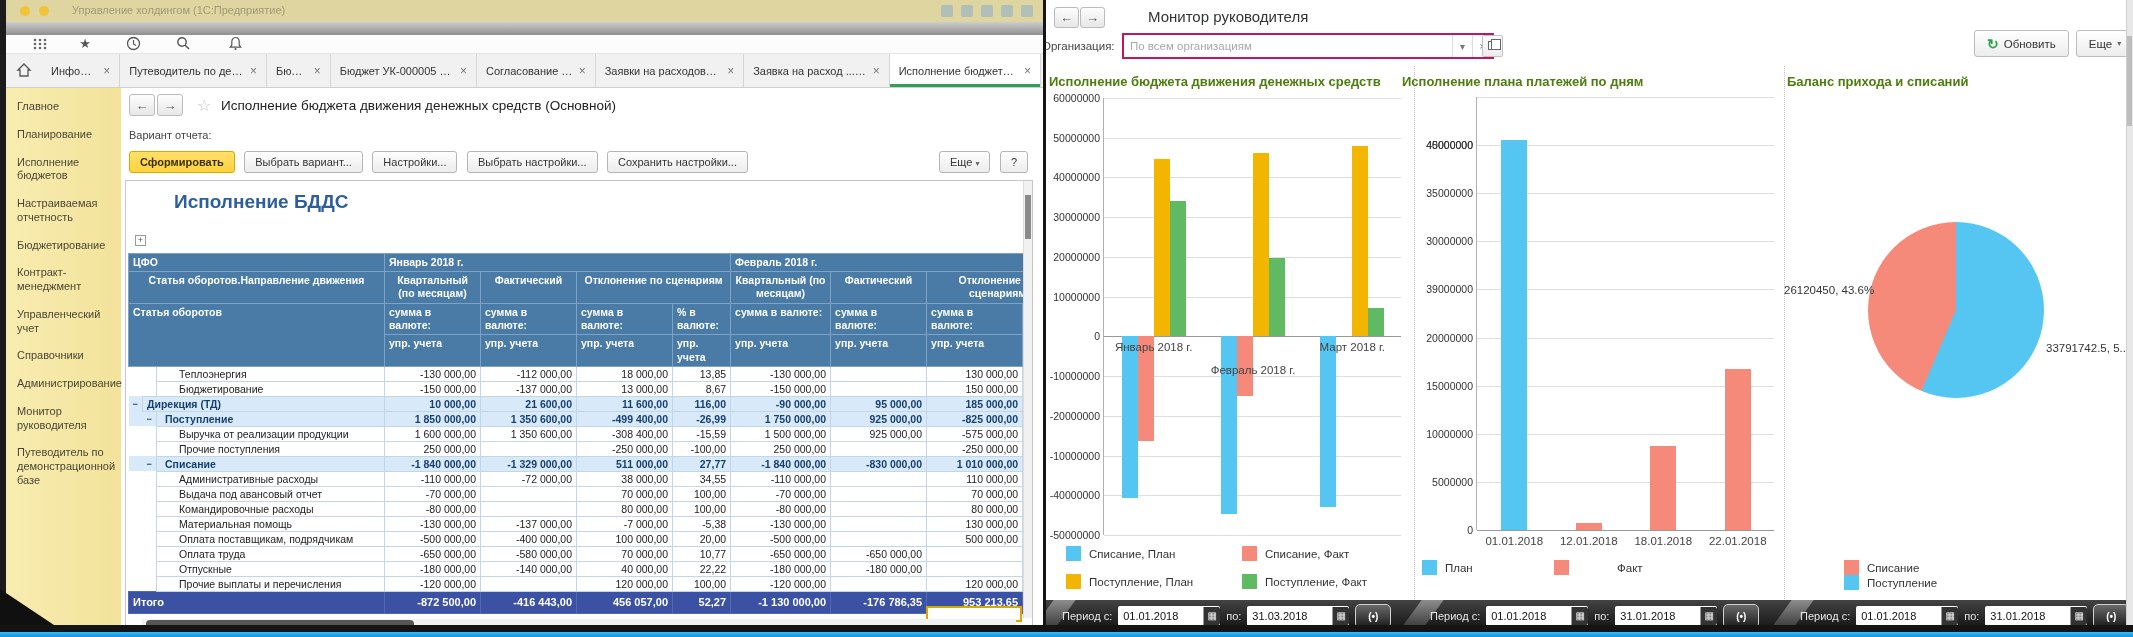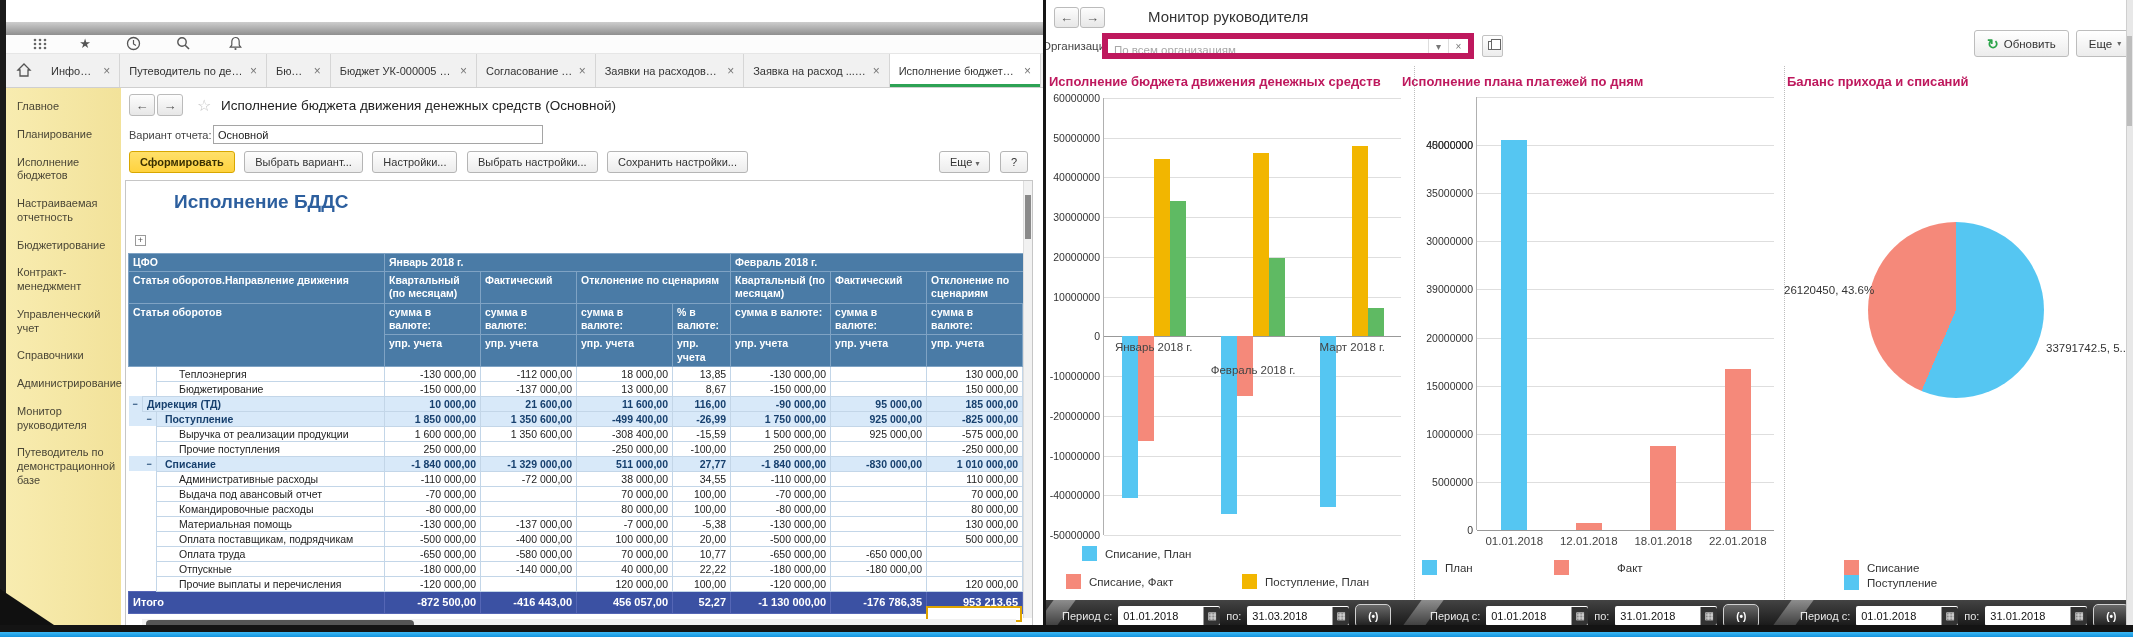--- a/index.html
+++ b/index.html
@@ -35,50 +35,50 @@
 .variant-input{position:absolute;left:92px;top:37px;width:330px;height:19px;border:1px solid #a5a5a5;font-size:11px;padding:0 4px;color:#222;font-family:"Liberation Sans",sans-serif;}
 .btnrow{position:absolute;left:8px;top:63px;right:10px;height:24px;}
 .btn{display:inline-block;height:22px;line-height:20px;padding:0 10px;border:1px solid #b5b5b5;border-radius:3px;background:linear-gradient(#fefefe,#ececec);font-size:11px;color:#333;margin-right:5px;cursor:pointer;font-family:"Liberation Sans",sans-serif;}
 .btn.primary{background:linear-gradient(#ffe06a,#ffd23e);border-color:#d8a700;font-weight:bold;color:#3b3000;}
 .btnrow-right{position:absolute;right:0;top:0;}
 .report{position:absolute;left:4px;right:10px;top:92px;bottom:5px;border:1px solid #c6c6c6;overflow:hidden;background:#fff;}
 .report-title{position:absolute;left:48px;top:10px;font-size:19px;font-weight:bold;color:#2d5f9e;}
 .expand-box{position:absolute;left:9px;top:54px;width:11px;height:11px;border:1px solid #9a9a9a;font-size:9px;line-height:9px;text-align:center;color:#555;cursor:pointer;background:#fff;}
 .rt{position:absolute;left:2px;top:72px;border-collapse:collapse;table-layout:fixed;width:940px;font-size:10.5px;}
 .rt th{background:#4a7ba6;color:#fff;font-weight:bold;text-align:left;padding:2px 4px;border:1px solid #7fa3c4;font-size:10.5px;white-space:normal;line-height:1.25;vertical-align:top;}
-.hr1 th{height:18px;}.hr2 th{height:32px;}.hr3 th{height:30px;}.hr4 th{height:24px;}
+.hr1 th{height:18px;}.hr2 th{height:32px;text-align:center;}.hr3 th{height:30px;}.hr4 th{height:24px;}
 .rt td{border:1px solid #c3d6e8;overflow:hidden;white-space:nowrap;height:15px;line-height:14px;color:#222;}
 .rt td.gut{border:none;background:#fff;text-align:center;font-size:9px;color:#555;}
 .rt td.lbl{padding:0 4px;}
 .rt td.num{text-align:right;padding:0 4px;}
 .rt tr.lvl2 td.lbl{padding-left:22px;}
 .rt tr.lvl1 td.lbl{padding-left:8px;}
 .rt tr.group td{background:#d8e9f9;color:#17406e;font-weight:bold;}
 .rt tr.total td{background:#3b51a3;color:#fff;font-weight:bold;height:22px;line-height:21px;font-size:11px;border-color:#5566b5;}
 .sel-cell{position:absolute;left:800px;top:425px;width:96px;height:16px;border:2px solid #dfa400;background:#fff;}
 .vscroll{position:absolute;right:0;top:0;bottom:13px;width:9px;background:#f1f1f1;border-left:1px solid #ddd;cursor:pointer;}
 .vthumb{position:absolute;top:14px;left:1px;width:6px;height:44px;background:#8a8a8a;}
 .hscroll{position:absolute;left:16px;right:16px;bottom:1px;height:11px;background:#f1f1f1;cursor:pointer;}
 .hthumb{position:absolute;left:4px;top:1px;width:268px;height:9px;background:#555;border-radius:4px;}
 
 .right-window{position:absolute;left:1043px;top:0;width:1090px;height:637px;background:#fff;overflow:hidden;border-left:3px solid #151515;}
 .rw-nav{position:absolute;top:7px;width:25px;height:21px;border:1px solid #bbb;border-radius:3px;background:linear-gradient(#fdfdfd,#e7e7e7);font-size:13px;color:#555;cursor:pointer;}
 .rw-title{position:absolute;left:102px;top:8px;font-size:15px;color:#333;}
 .org-label{position:absolute;left:-4px;top:40px;font-size:11.5px;color:#444;}
-.org-input{position:absolute;left:56px;top:33px;width:372px;height:26px;border:6px solid #be185d;background:#fff;display:flex;align-items:stretch;cursor:text;}
+.org-input{position:absolute;left:76px;top:33px;width:372px;height:26px;border:2px solid #be185d;background:#fff;display:flex;align-items:stretch;cursor:text;}
 .org-ph{flex:1;font-size:11.5px;color:#a8a8a8;padding:5px 6px 0;overflow:hidden;white-space:nowrap;}
 .org-btn{width:20px;border-left:1px solid #ddd;color:#777;font-size:10px;display:flex;align-items:center;justify-content:center;cursor:pointer;}
 .org-choose{position:absolute;left:436px;top:35px;width:21px;height:22px;border:1px solid #c2c2c2;border-radius:2px;background:linear-gradient(#fff,#ececec);cursor:pointer;}
 .sq-icon{position:absolute;left:5px;top:5px;width:8px;height:9px;border:1px solid #666;background:#fff;}
 .sq-icon:after{content:"";position:absolute;left:2px;top:-3px;width:8px;height:9px;border:1px solid #666;background:#fff;}
 .rw-topbtns{position:absolute;left:928px;top:30px;display:flex;gap:7px;}
 .rw-btn{height:27px;border:1px solid #bdbdbd;border-radius:3px;background:linear-gradient(#fff,#ececec);font-size:11.5px;color:#333;padding:0 12px;display:flex;align-items:center;gap:5px;cursor:pointer;font-family:"Liberation Sans",sans-serif;}
 .refresh-glyph{color:#2aa449;font-weight:bold;font-size:14px;}
 .dd{font-size:8px;color:#666;}
-.chart-title{position:absolute;top:74px;font-size:13px;font-weight:bold;color:#be185d;white-space:nowrap;}
+.chart-title{position:absolute;top:74px;font-size:13px;font-weight:bold;color:#4d7c0f;white-space:nowrap;}
 #ct1{left:3px;}#ct2{left:356px;}#ct3{left:741px;}
 .panel{position:absolute;top:70px;bottom:37px;}
 #p1{left:0;width:368px;}#p2{left:368px;width:370px;}#p3{left:738px;width:352px;}
 .sep{position:absolute;top:66px;bottom:38px;border-left:1px dotted #bdbdbd;}
 #sep1{left:368px;}#sep2{left:738px;}
 .chart-plot{position:absolute;border-left:1px solid #b0b0b0;}
 .gridline{position:absolute;left:0;right:0;height:1px;background:#dedede;}
 .gridline.zero{background:#999;}
 .ytick{position:absolute;left:-57px;width:53px;text-align:right;font-size:10.5px;color:#333;}
 .bar{position:absolute;cursor:pointer;}
@@ -109,20 +109,32 @@
 .bottom-dark{position:absolute;left:0;right:0;bottom:5px;height:7px;background:#141414;z-index:40;}
 .bottom-blue{position:absolute;left:0;right:0;bottom:0;height:5px;background:linear-gradient(#3cb9f5,#1493dd);z-index:41;}
 svg{display:block;}
 </style>
 </head>
 <body>
 
 <div class="screen">
 
   <div class="left-window">
+    <div class="titlebar">
+      <span class="tb-dot" style="left:14px"></span>
+      <span class="tb-dot" style="left:33px"></span>
+      <span class="tb-title">Управление холдингом (1С:Предприятие)</span>
+      <span class="tb-icons">
+        <i class="tb-ic"></i>
+          <i class="tb-ic"></i>
+          <i class="tb-ic"></i>
+          <i class="tb-ic"></i>
+          <i class="tb-ic"></i>
+      </span>
+    </div>
     <div class="chromeband"></div>
     <div class="app-toolbar">
       <span class="tool" style="left:26px">
         <svg width="16" height="16" viewBox="0 0 16 16">
             <g fill="#666">
               <circle cx="3" cy="4" r="1.3"></circle>
               <circle cx="8" cy="4" r="1.3"></circle>
               <circle cx="13" cy="4" r="1.3"></circle>
               <circle cx="3" cy="8" r="1.3"></circle>
               <circle cx="8" cy="8" r="1.3"></circle>
@@ -208,21 +220,20 @@
           <div class="sb-item">Монитор руководителя</div>
           <div class="sb-item">Путеводитель по демонстрационной базе</div>
         </div>
     </div>
     <div class="content">
       <button class="nav-btn" style="left:8px">←</button>
       <button class="nav-btn" style="left:36px">→</button>
       <span class="fav-star">☆</span>
       <div class="page-title">Исполнение бюджета движения денежных средств (Основной)</div>
       <div class="variant-label">Вариант отчета:</div>
-      <input class="variant-input" value="Основной" style="">
       <div class="btnrow">
         <button class="btn primary">Сформировать</button>
         <button class="btn">Выбрать вариант...</button>
         <button class="btn">Настройки...</button>
         <button class="btn">Выбрать настройки...</button>
         <button class="btn">Сохранить настройки...</button>
         <span class="btnrow-right">
           <button class="btn"><span>Еще</span> <span class="dd">▾</span></button>
           <button class="btn">?</button>
         </span>
@@ -605,21 +616,21 @@
           <div class="xcat" style="left: 213.5px; width: 94.5px; top: 438px;">22.01.2018</div>
         </div>
       </div>
     <div class="panel" id="p3">
       <div class="pie" id="pie" style="background: conic-gradient(rgb(85, 198, 242) 0deg, rgb(85, 198, 242) 203.048deg, rgb(245, 137, 122) 203.048deg, rgb(245, 137, 122) 360deg);"></div>
       <div class="pie-label" id="plLeft">26120450, 43.6%</div>
       <div class="pie-label" id="plRight">33791742.5, 5...</div>
     </div>
 
     <div class="legend" id="lg1">
-        <div class="lg-item" style="width: 176px; margin-left: 16px;">
+        <div class="lg-item" style="width: 176px;">
           <span class="lg-sw" style="background: rgb(85, 198, 242);"></span>
           <span class="lg-tx">Списание, План</span>
         </div>
         <div class="lg-item" style="width: 176px;">
           <span class="lg-sw" style="background: rgb(245, 137, 122);"></span>
           <span class="lg-tx">Списание, Факт</span>
         </div>
         <div class="lg-item" style="width: 176px;">
           <span class="lg-sw" style="background: rgb(242, 182, 0);"></span>
           <span class="lg-tx">Поступление, План</span>

